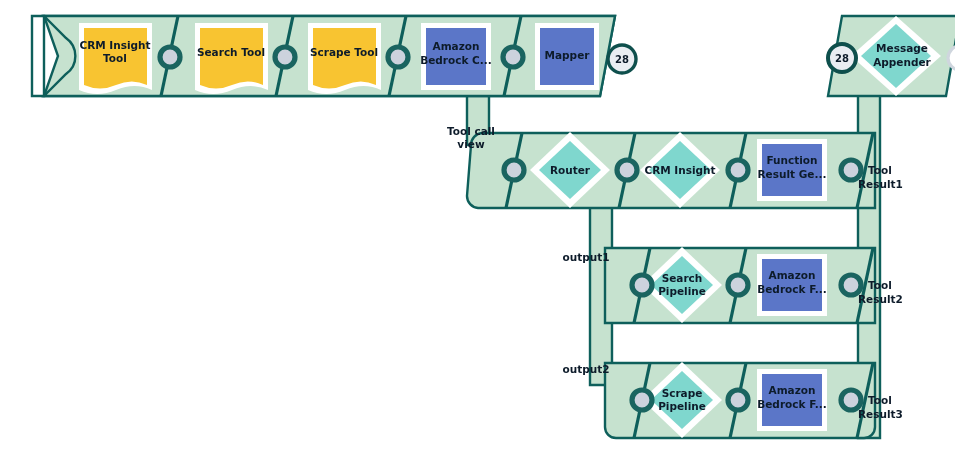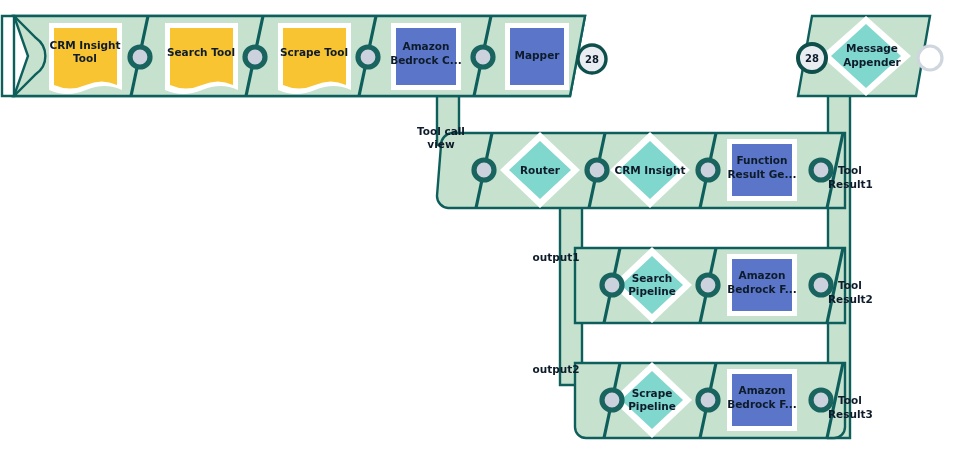--- a/index.html
+++ b/index.html
@@ -10,20 +10,21 @@
   body {
     width: 955px;
     height: 450px;
     font-family: "DejaVu Sans", sans-serif;
     overflow: hidden;
   }
   #canvas {
     position: relative;
     width: 835px;
     height: 450px;
+    margin-left: 30px;
   }
   svg#flow {
     position: absolute;
     left: 0;
     top: 0;
     width: 955px;
     height: 450px;
     display: block;
   }
   .band-fill   { fill: #c6e2cf; stroke: #0e5f5b; stroke-width: 2.4; }

